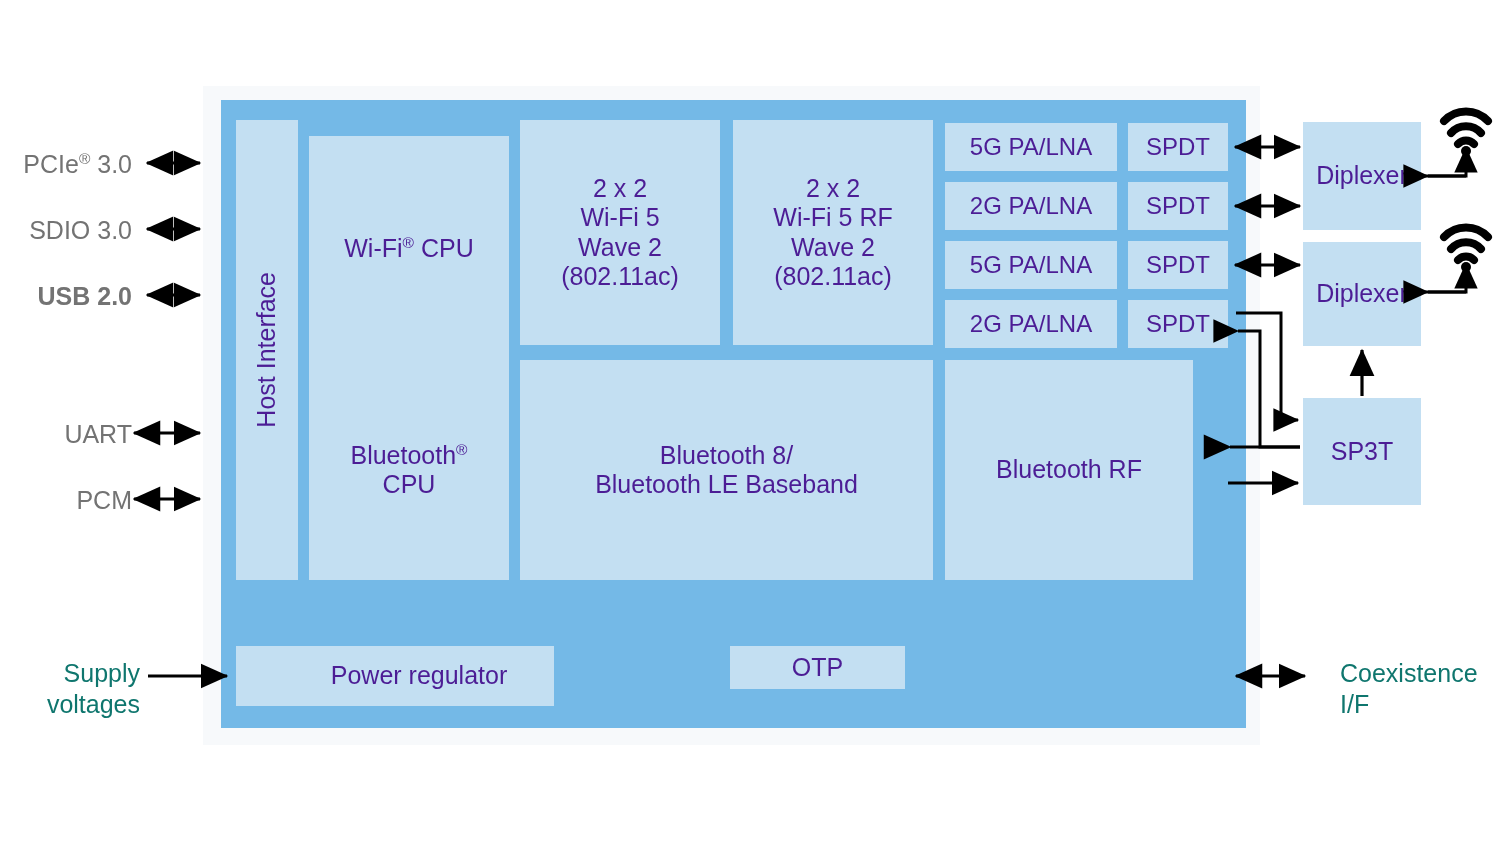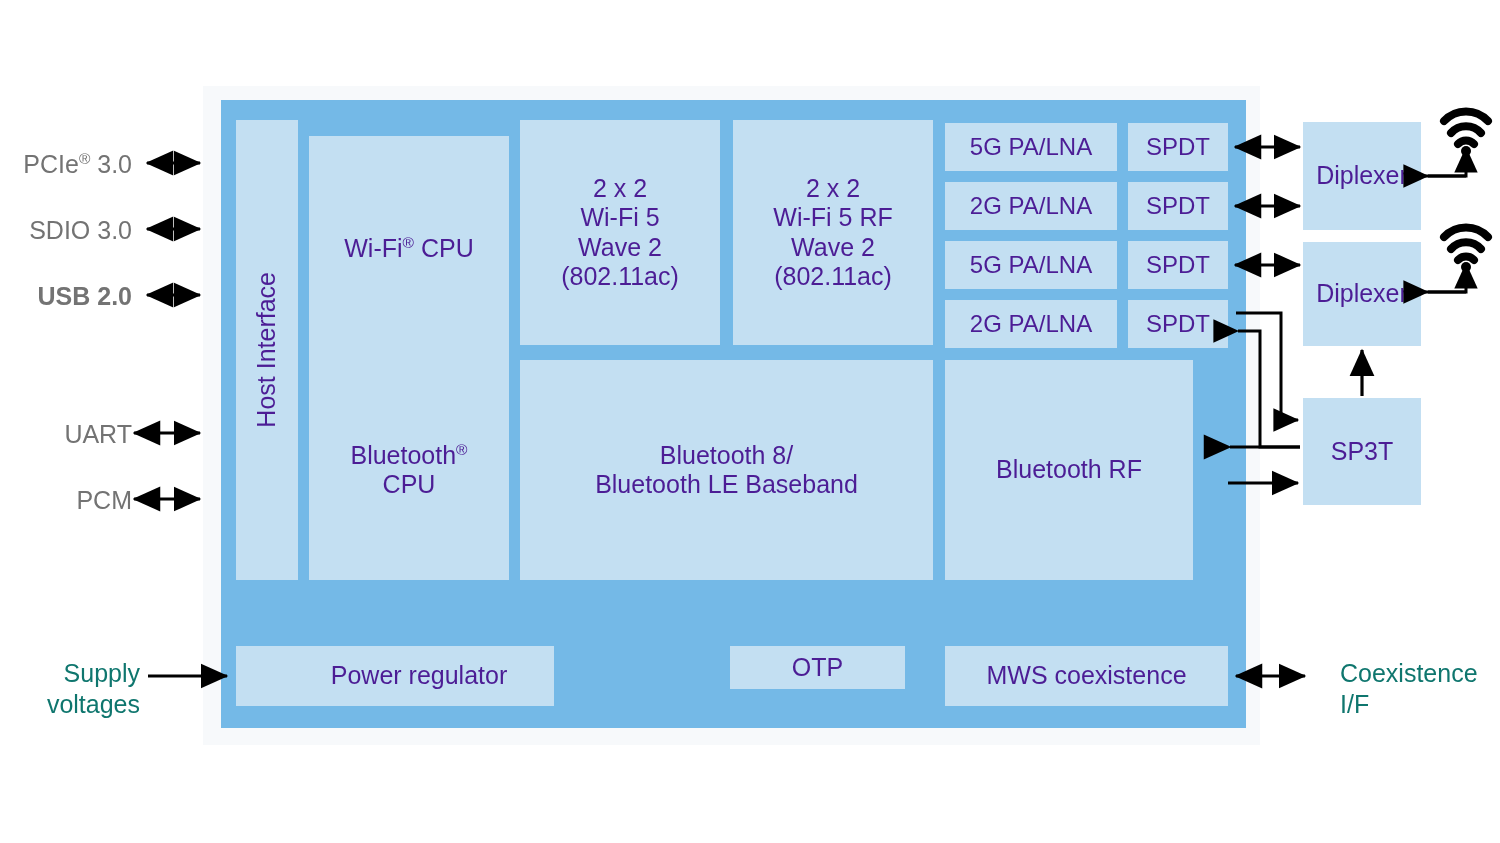--- a/index.html
+++ b/index.html
@@ -99,21 +99,20 @@
     <div>
       <div>Bluetooth 8/</div>
       <div>Bluetooth LE Baseband</div>
     </div>
   </div>
 
   <div class="abs blk t-blk" style="left:945px;top:360px;width:248px;height:220px;">Bluetooth RF</div>
 
   <div class="abs blk t-blk" style="left:236px;top:646px;width:318px;height:60px;padding-left:48px;">Power regulator</div>
   <div class="abs blk t-blk" style="left:706px;top:646px;width:175px;height:43px;margin-left:24px;">OTP</div>
-  <div class="abs blk t-blk" style="left:945px;top:646px;width:283px;height:60px;">MWS coexistence</div>
 
   <div class="abs t-io2" style="left:1313px;top:658px;width:185px;text-align:left;margin-left:27px;">
     <div>Coexistence</div>
     <div>I/F</div>
   </div>
 
   <div class="abs blk t-blk" style="left:1303px;top:122px;width:118px;height:108px;">Diplexer</div>
   <div class="abs blk t-blk" style="left:1303px;top:242px;width:118px;height:104px;">Diplexer</div>
   <div class="abs blk t-blk" style="left:1303px;top:398px;width:118px;height:107px;">SP3T</div>
 

